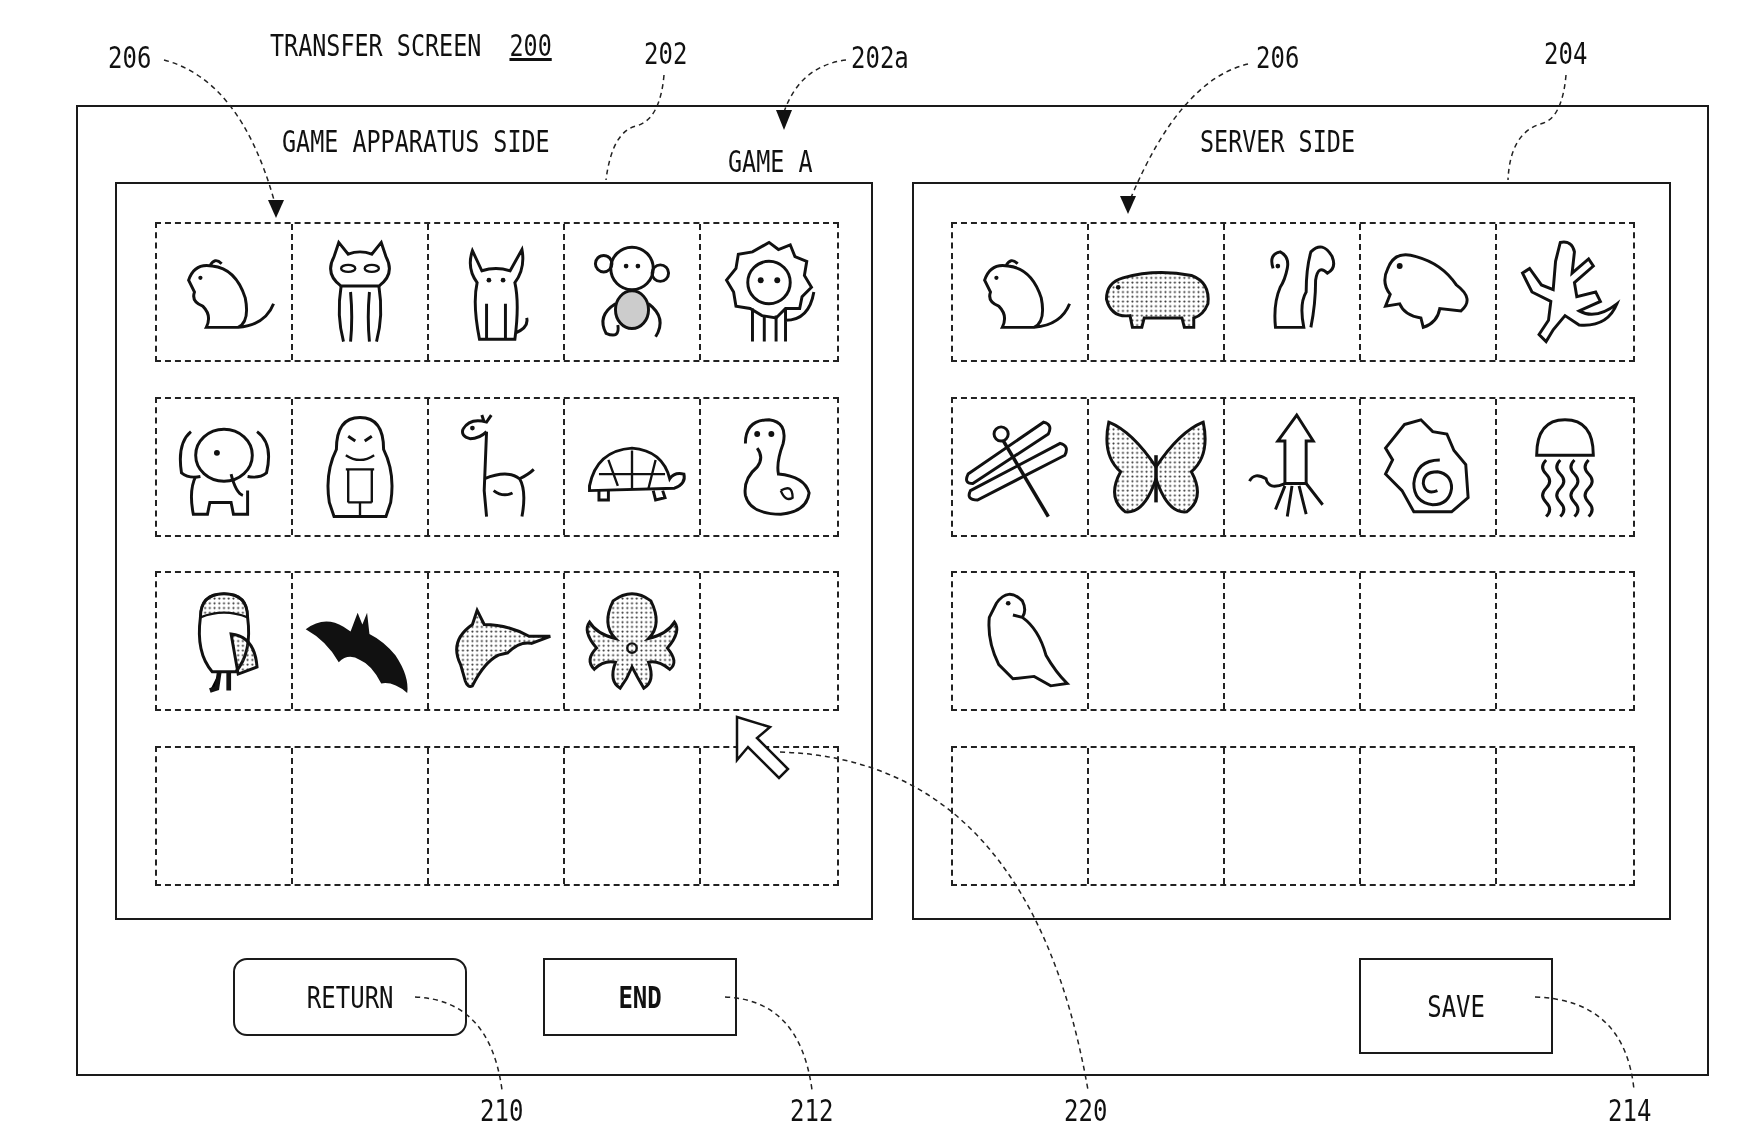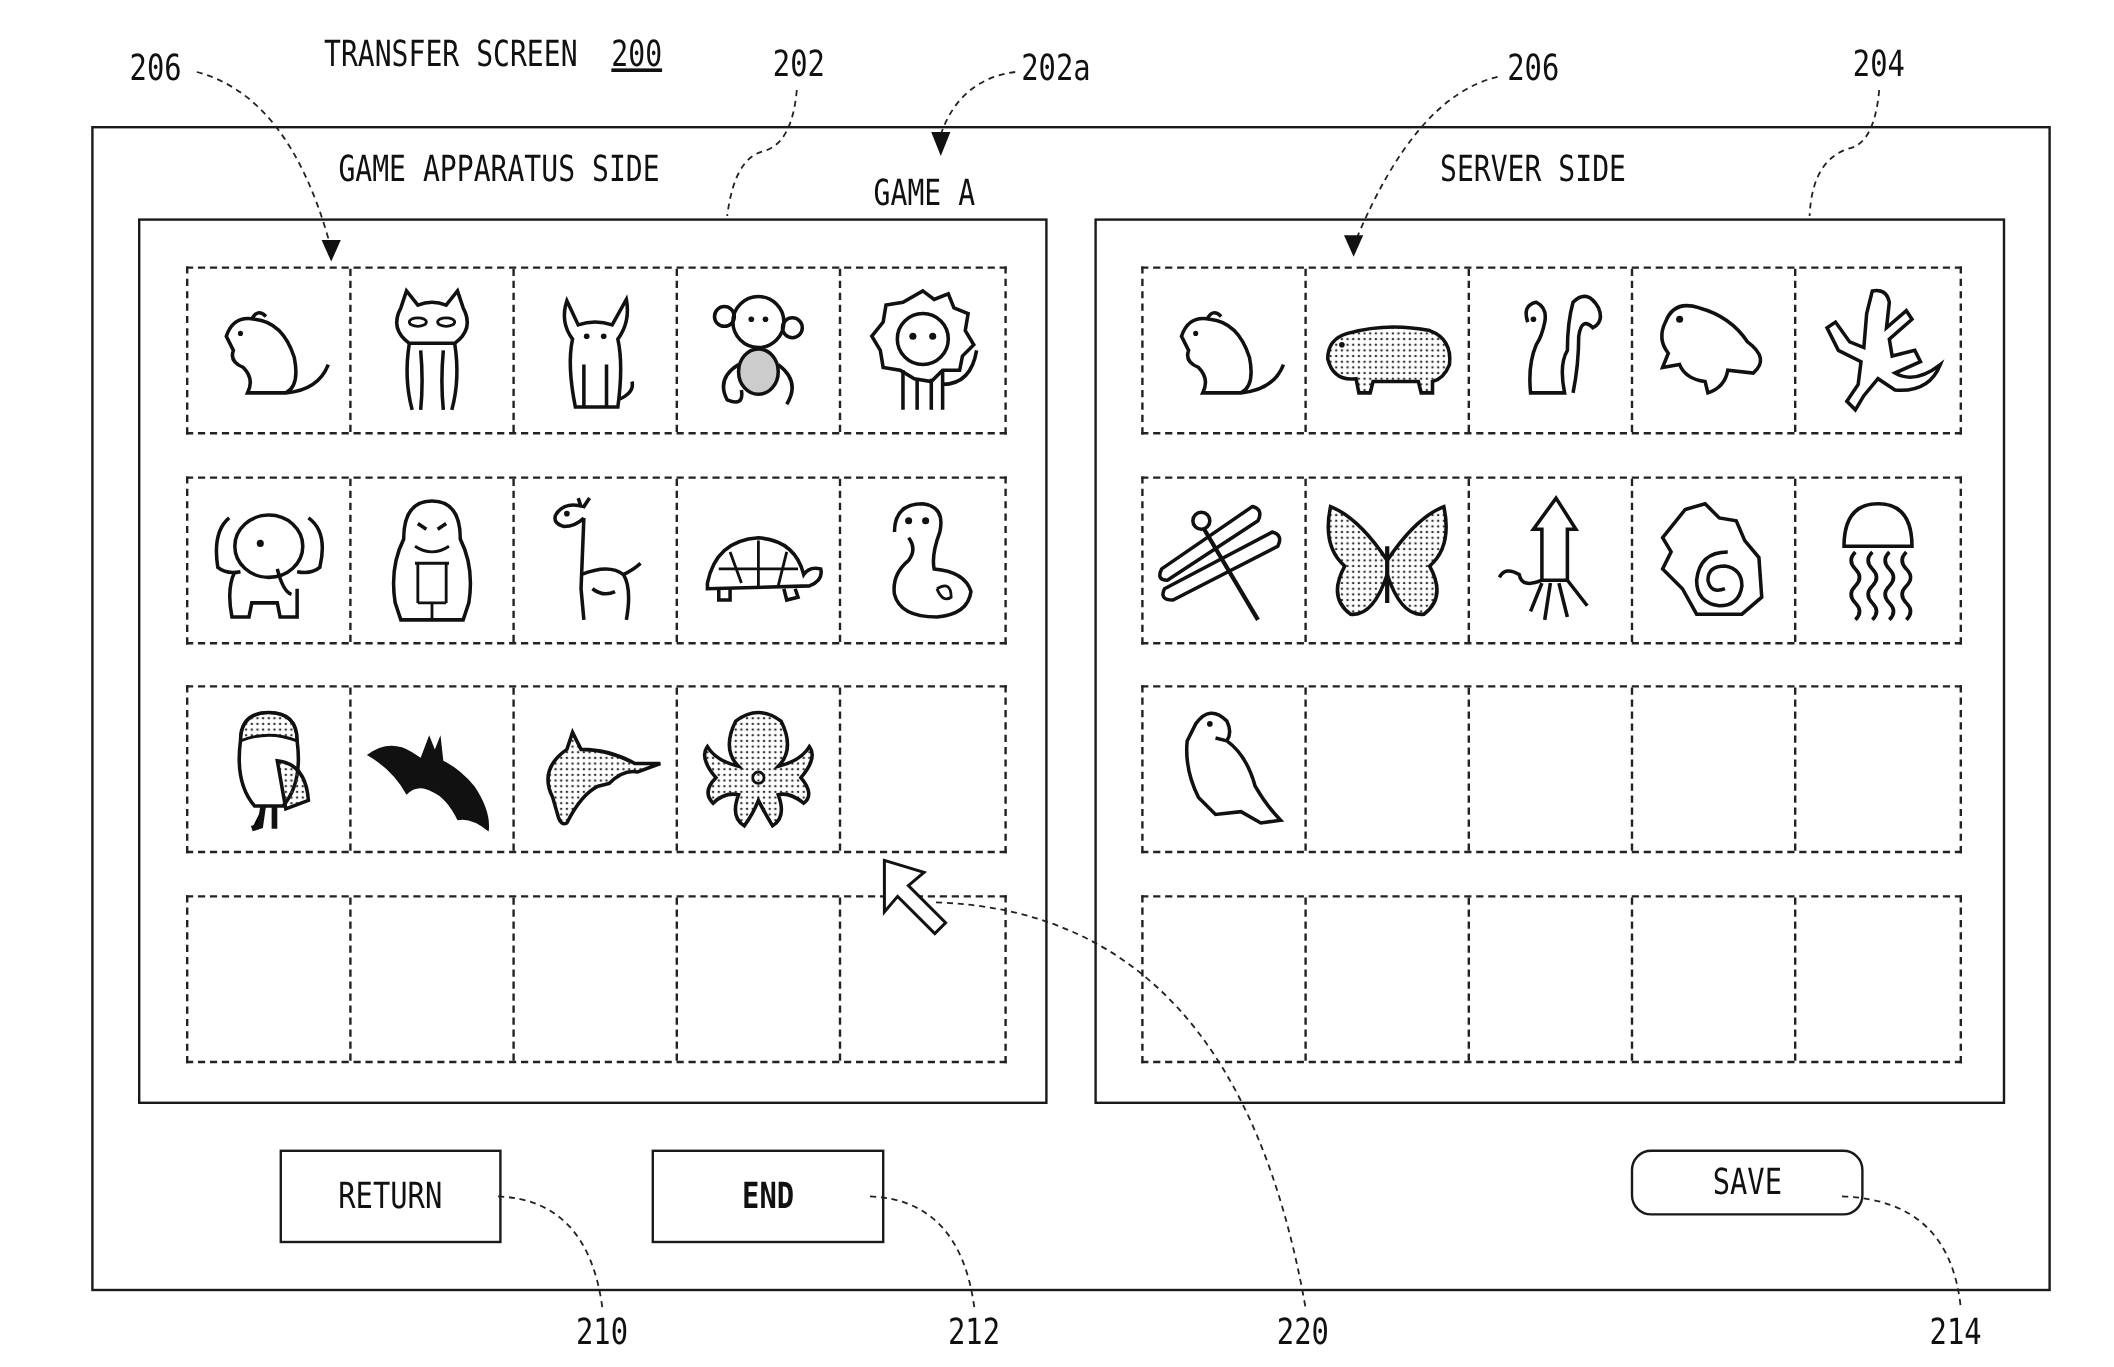--- a/index.html
+++ b/index.html
@@ -247,27 +247,27 @@
 </div>
 
 <div class="grid-row" style="left:951px;top:746px;">
   <div class="cell"></div>
   <div class="cell"></div>
   <div class="cell"></div>
   <div class="cell"></div>
   <div class="cell"></div>
 </div>
 
-<div class="btn" style="left:233px;top:958px;width:185px;height:78px;">
+<div class="btn" style="left:233px;top:958px;width:234px;height:78px;border-radius:14px;">
   <span>RETURN</span>
 </div>
 <div class="btn" style="left:543px;top:958px;width:194px;height:78px;font-weight:bold;">
   <span>END</span>
 </div>
-<div class="btn" style="left:1359px;top:958px;width:194px;height:55px;border-radius:17px;">
+<div class="btn" style="left:1359px;top:958px;width:194px;height:96px;">
   <span>SAVE</span>
 </div>
 
 <div class="abs ref" style="left:480px;top:1093px;">210</div>
 <div class="abs ref" style="left:790px;top:1093px;">212</div>
 <div class="abs ref" style="left:1064px;top:1093px;">220</div>
 <div class="abs ref" style="left:1608px;top:1093px;">214</div>
 
 <svg class="overlay" viewBox="0 0 1762 1139">
   <g fill="none" stroke="#222" stroke-width="1.5" stroke-dasharray="5 4">

